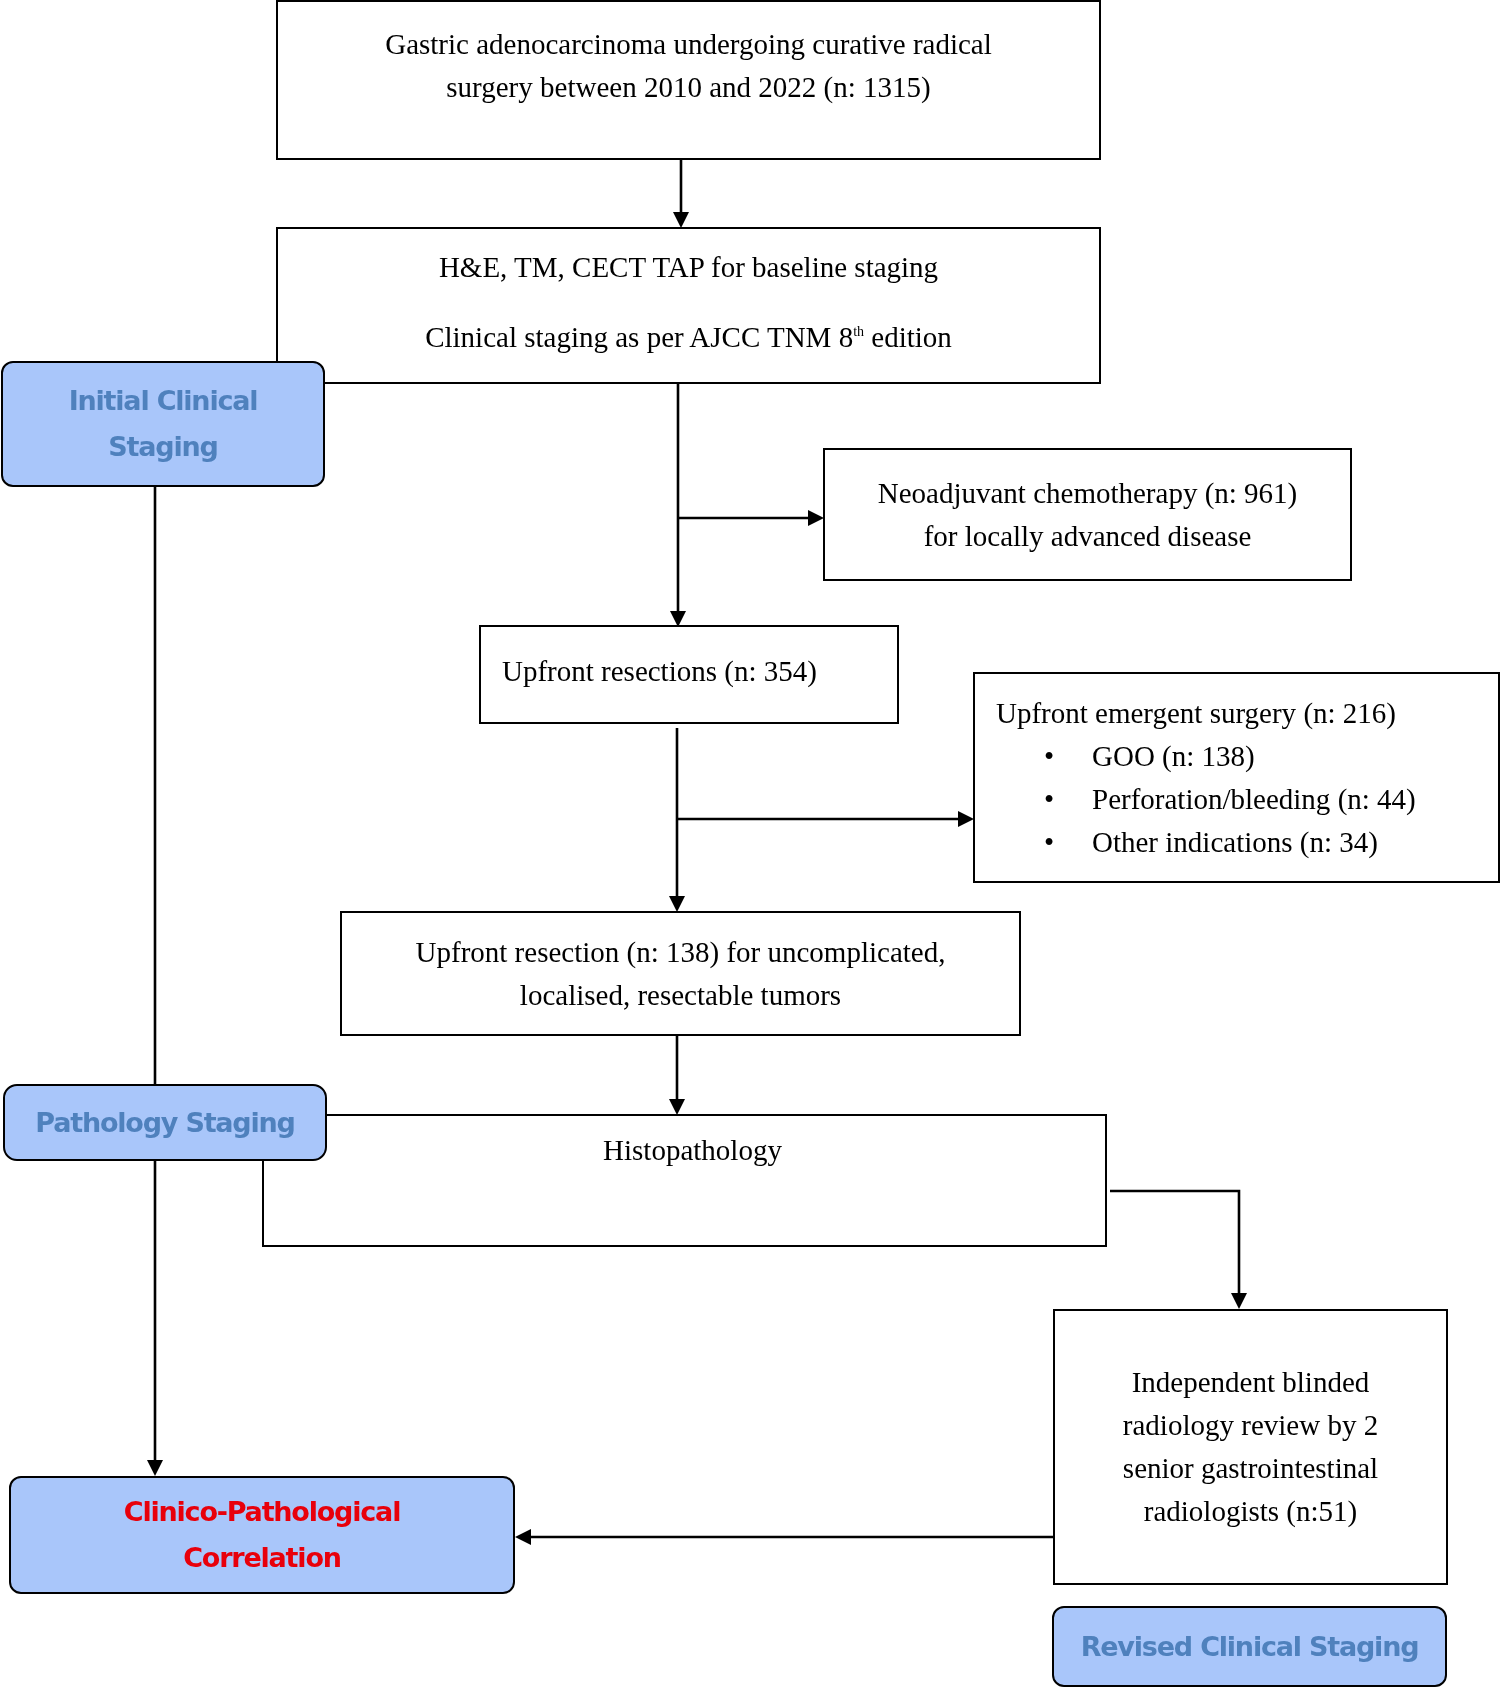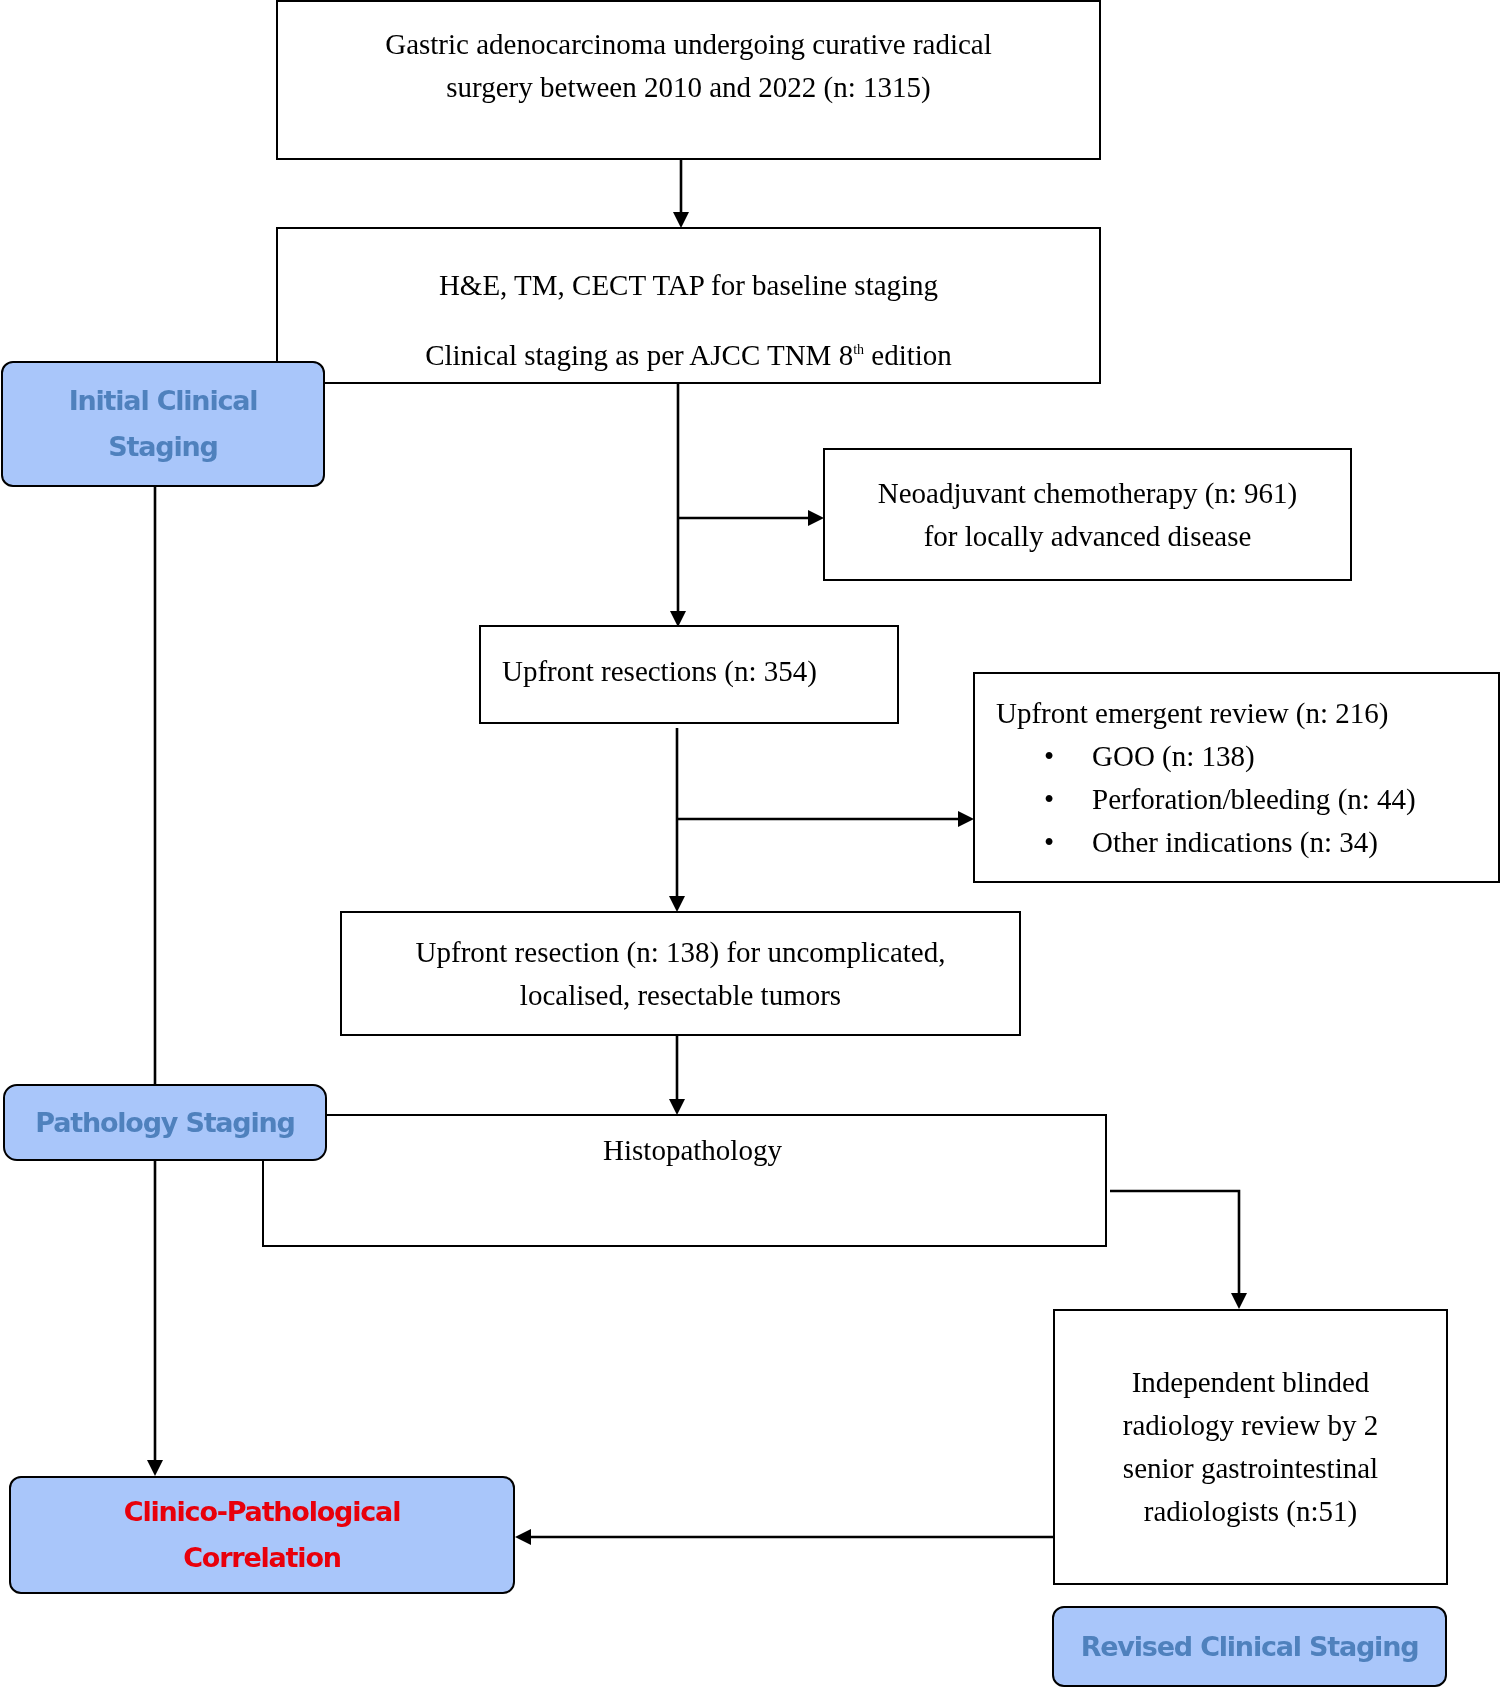--- a/index.html
+++ b/index.html
@@ -62,42 +62,42 @@
     <path d="M531,1529 L515,1537 L531,1545 z"></path>
     <path d="M147,1460 L163,1460 L155,1476 z"></path>
   </g>
 </svg>
 
 <div class="box" style="left:276px; top:0px; width:825px; height:160px; justify-content:flex-start; padding-top:21px;">
   <div class="txt">Gastric adenocarcinoma undergoing curative radical</div>
   <div class="txt"><span>surgery between 2010 and 2022 (</span><b>n: 1315</b><span>)</span></div>
 </div>
 
-<div class="box" style="left:276px; top:227px; width:825px; height:157px; justify-content:flex-start; padding-top:35px;">
+<div class="box" style="left:276px; top:227px; width:825px; height:157px; justify-content:flex-start; padding-top:17px;">
   <div class="txt" style="margin-bottom:27px;">H&amp;E, TM, CECT TAP for baseline staging</div>
   <div class="txt"><span>Clinical staging as per AJCC TNM 8</span><sup>th</sup><span> edition</span></div>
 </div>
 
 <div class="stage" style="left:1px; top:361px; width:324px; height:126px;">
   <div>Initial Clinical</div>
   <div>Staging</div>
 </div>
 
 <div class="box" style="left:823px; top:448px; width:529px; height:133px;">
   <div class="txt"><span>Neoadjuvant chemotherapy </span><b>(n: 961)</b></div>
   <div class="txt">for locally advanced disease</div>
 </div>
 
 <div class="box" style="left:479px; top:625px; width:420px; height:99px; justify-content:flex-start; padding-top:23px;">
   <div class="txt" style="text-align:left; padding-left:21px;"><span>Upfront resections </span><b>(n: 354)</b></div>
 </div>
 
 <div class="box" style="left:973px; top:672px; width:527px; height:211px;">
   <div class="txt list">
-    <div><span>Upfront emergent review </span><b>(n: 216)</b></div>
+    <div><span>Upfront emergent surgery </span><b>(n: 216)</b></div>
     <div class="li"><span class="bullet">•</span><span>GOO </span><b>(n: 138)</b></div>
     <div class="li"><span class="bullet">•</span><span>Perforation/bleeding </span><b>(n: 44)</b></div>
     <div class="li"><span class="bullet">•</span><span>Other indications </span><b>(n: 34)</b></div>
   </div>
 </div>
 
 <div class="box" style="left:340px; top:911px; width:681px; height:125px;">
   <div class="txt"><span>Upfront resection </span><b>(n: 138)</b><span> for uncomplicated,</span></div>
   <div class="txt">localised, resectable tumors</div>
 </div>

